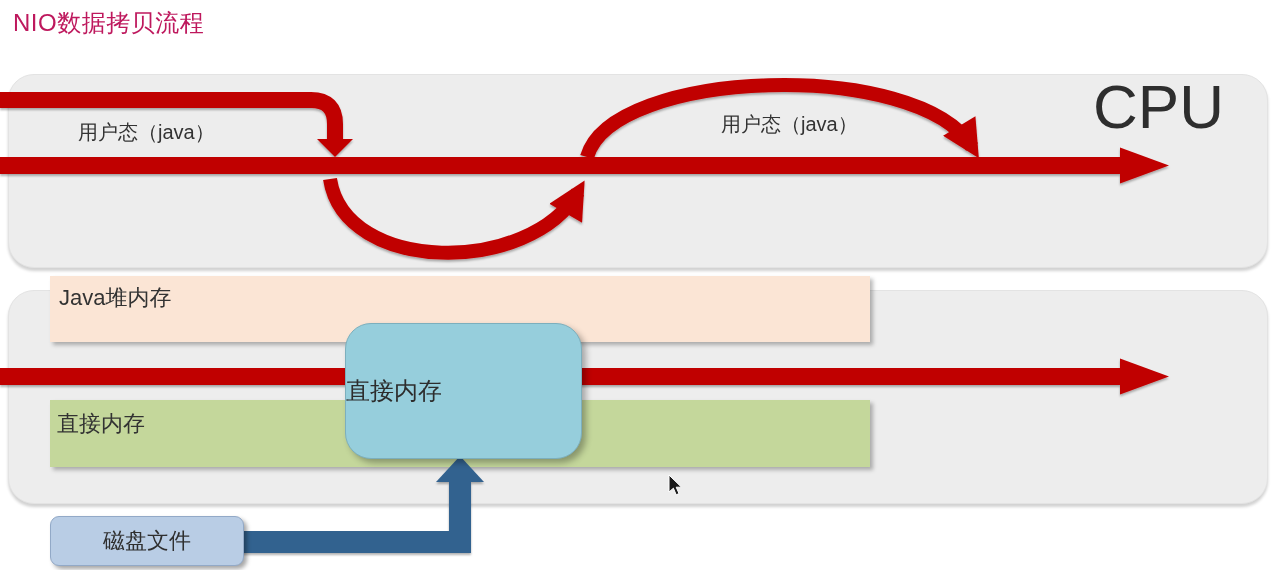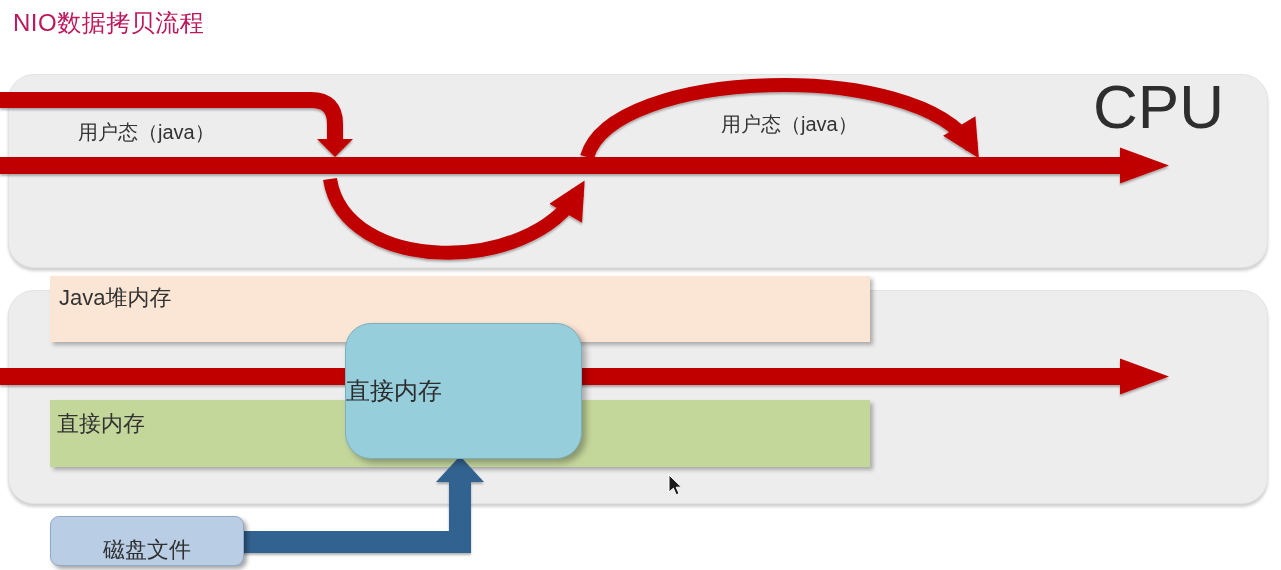--- a/index.html
+++ b/index.html
@@ -43,21 +43,21 @@
     border:1px solid #7cafbd;border-radius:26px;
     box-shadow:4px 4px 6px rgba(0,0,0,0.3);
     display:flex;align-items:center;justify-content:flex-start;
     font-size:24px;color:#2d2d2d;
   }
   .disk-box{
     left:50px;top:516px;width:192px;height:48px;
     background:var(--disk_file_fill,#B9CDE5);
     border:1px solid #92a9c7;border-radius:9px;
     box-shadow:3px 3px 4px rgba(0,0,0,0.35);
-    display:flex;align-items:flex-end;justify-content:center;
+    display:flex;align-items:center;justify-content:center;
     font-size:22px;color:#2f2f2f;
   }
   svg.overlay{left:0;top:0;pointer-events:none;}
   .red-stroke{stroke:var(--arrow_red,#C00000);fill:none;}
   .red-fill{fill:var(--arrow_red,#C00000);}
   .blue-stroke{stroke:var(--disk_arrow_blue,#33628F);fill:none;}
   .blue-fill{fill:var(--disk_arrow_blue,#33628F);}
 </style>
 </head>
 <body>

